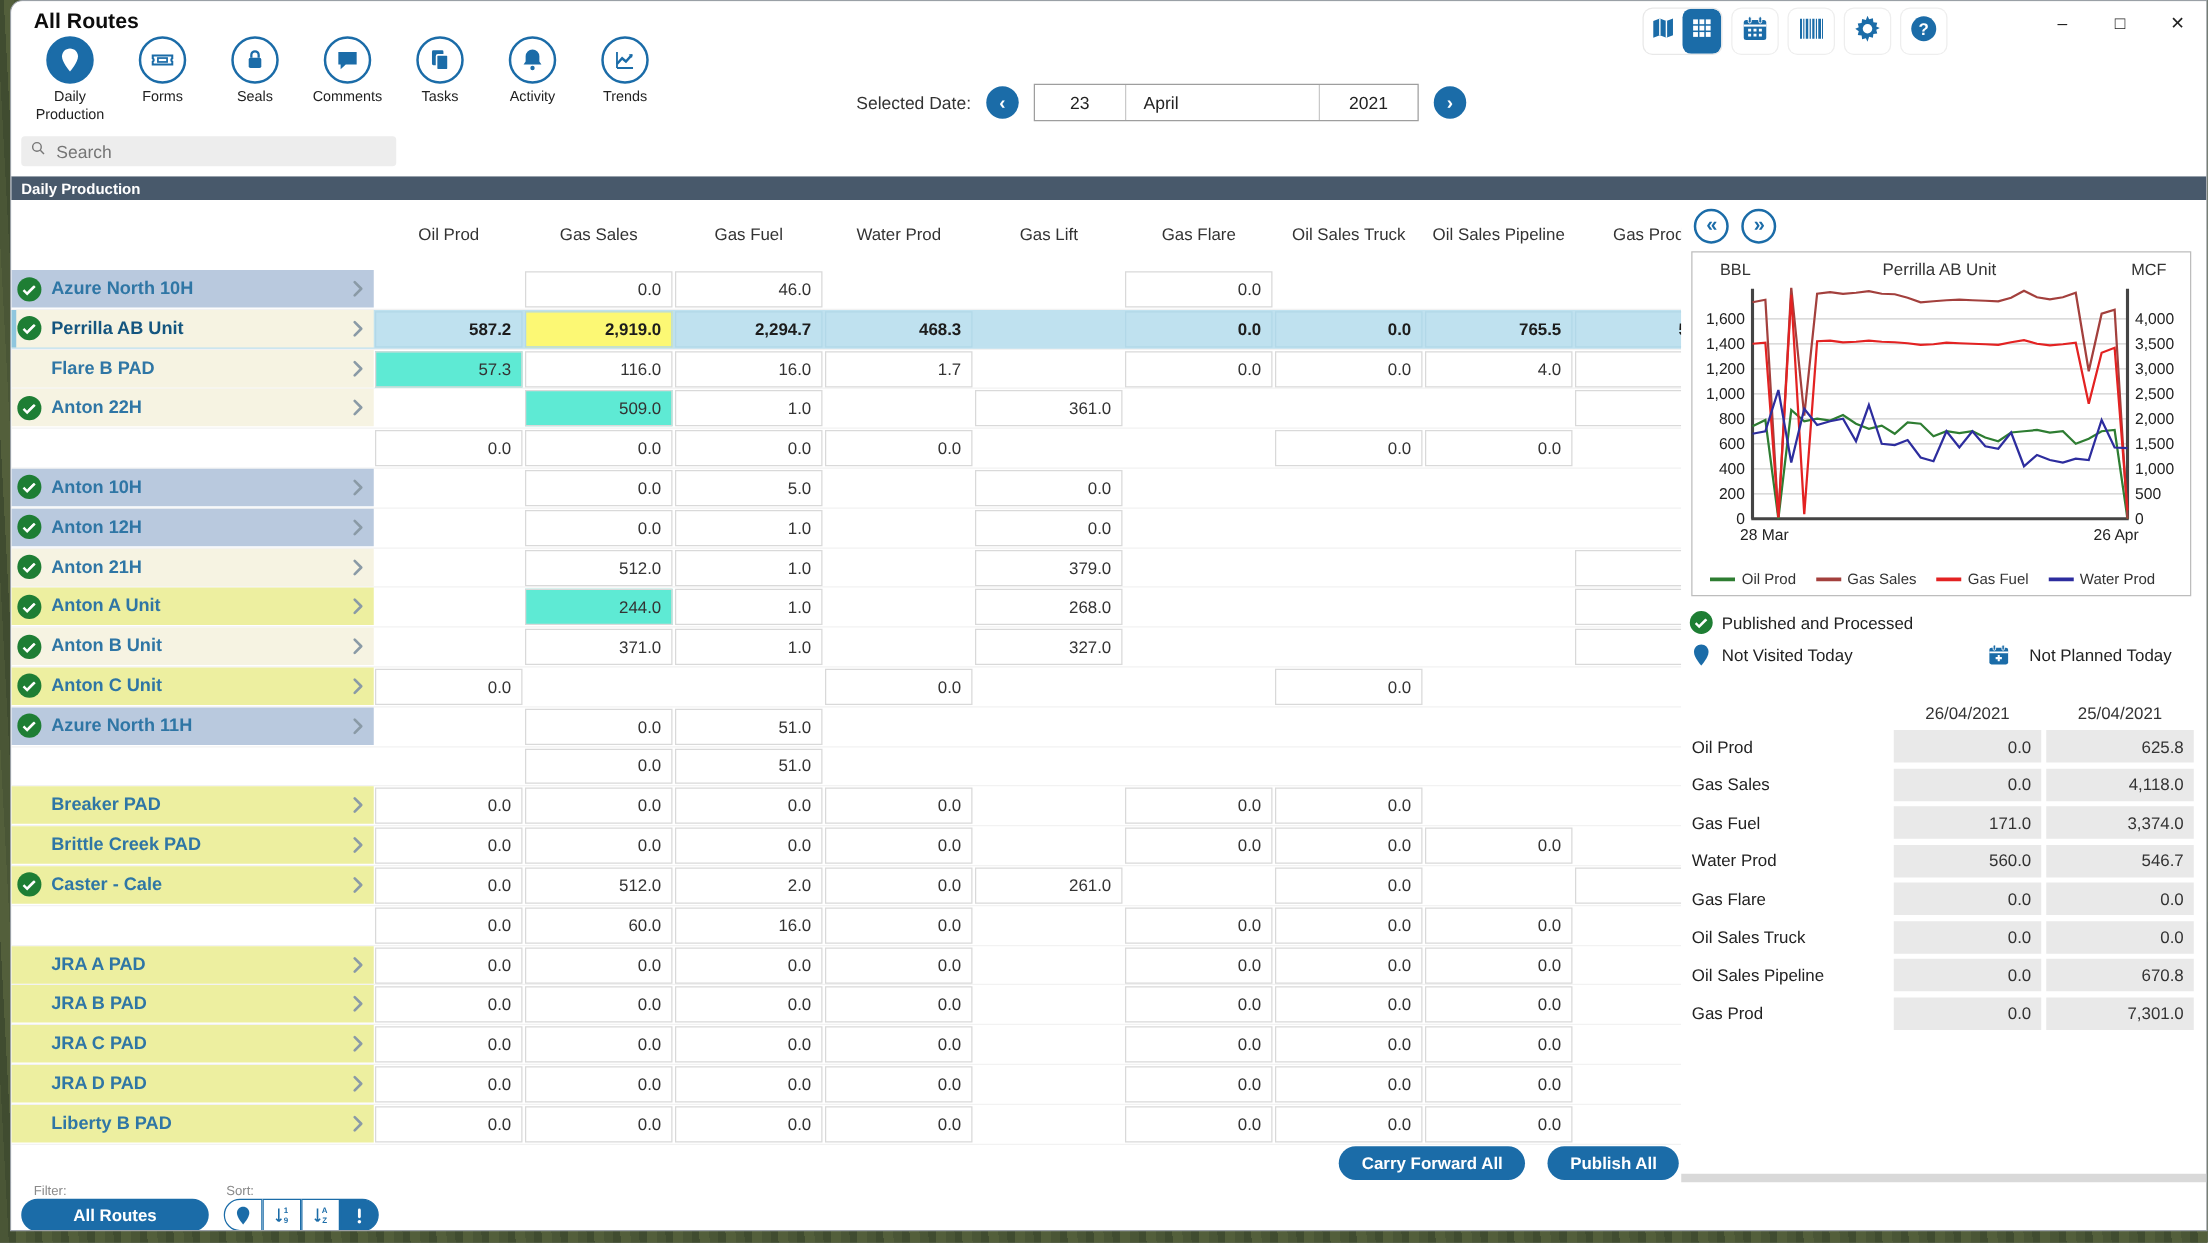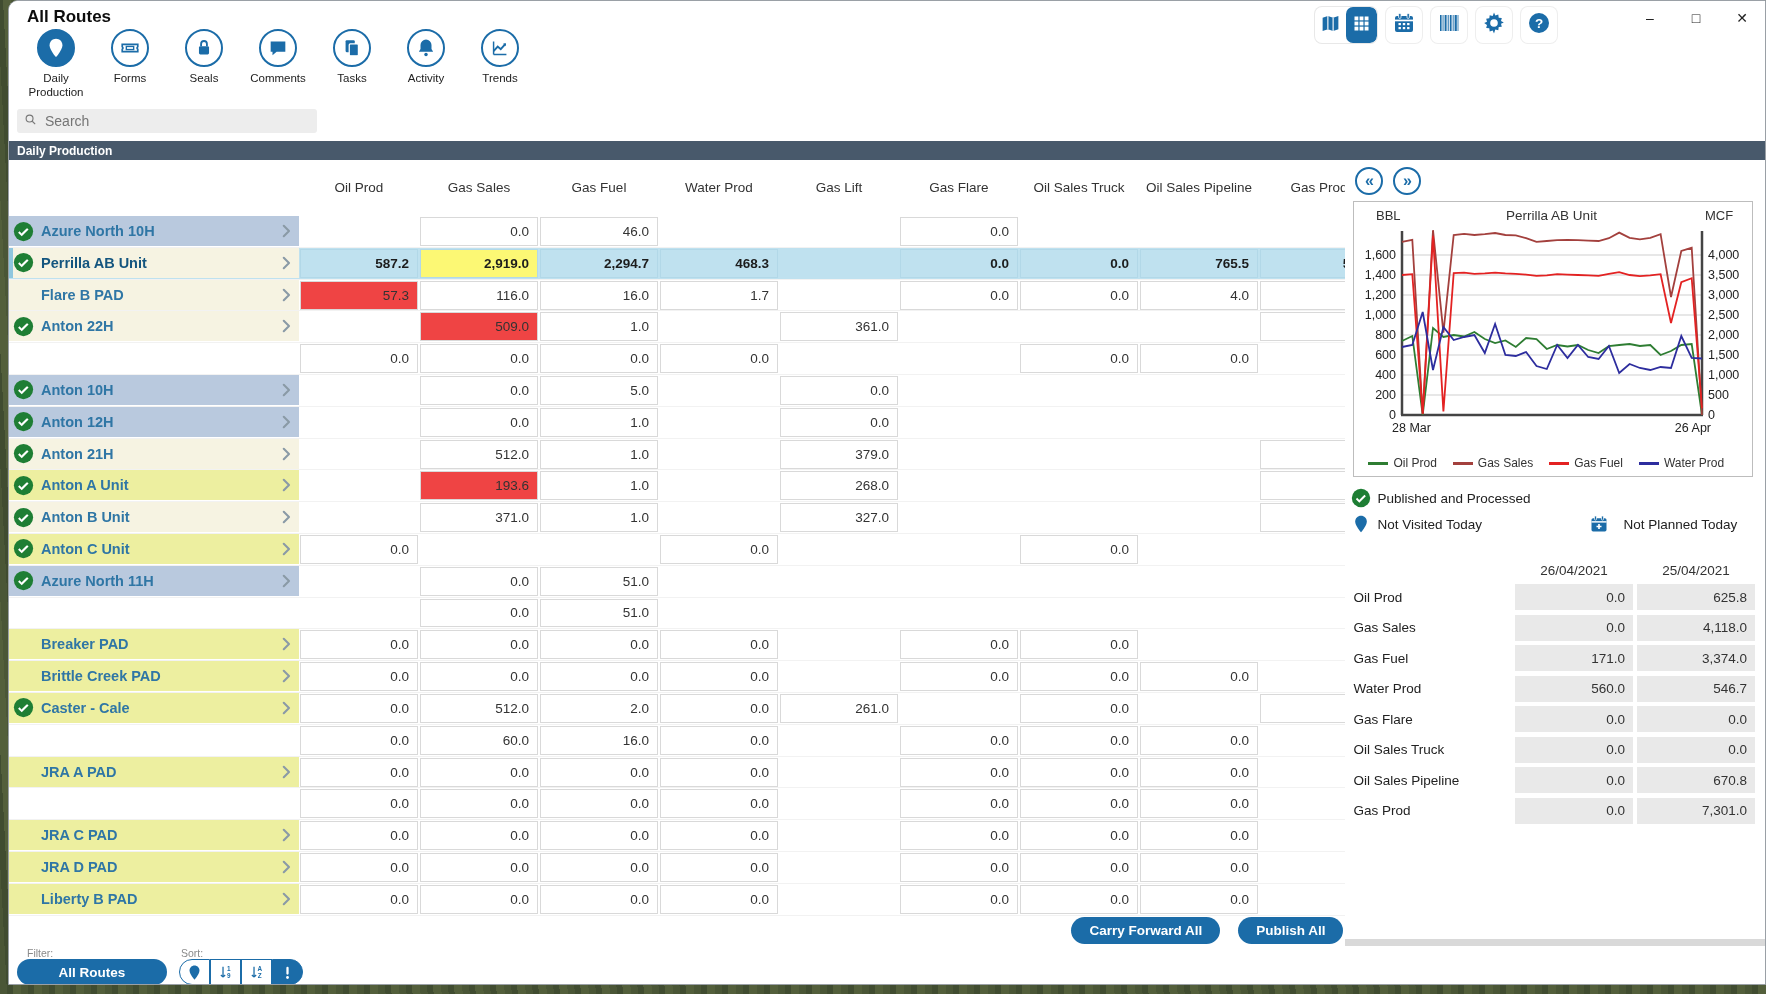--- a/index.html
+++ b/index.html
@@ -67,21 +67,21 @@
   .namecell .spacer{width:28px;flex:0 0 aute;}
   .namecell .nm{flex:1;font-size:14.5px;font-weight:bold;color:#2f76a5;white-space:nowrap;overflow:hidden;}
   .grow.sel .nm{color:#14557f;}
   .namecell .chev{width:18px;height:18px;color:#8a9aa6;flex:0 0 auto;}
   .shade-blue{background:#b9c9de;}
   .shade-cream{background:#f6f3e2;}
   .shade-yellow{background:#edefa0;}
   .grow.sel .namecell{box-shadow:inset 4px 0 0 #8fc6de;}
   .dcell{margin:1px;border:1px solid #d9d9d9;background:#fff;display:flex;align-items:center;
     justify-content:flex-end;padding-right:8px;font-size:13.5px;color:#333;box-sizing:border-box;cursor:text;}
-  .dcell.hl{background:#ef4444;}
+  .dcell.hl{background:#5eead4;}
   .grow.sel .dcell{background:#bfe1ef;border-color:#b2d8e8;font-weight:bold;color:#1c1c1c;}
   .grow.sel .dcell.hl{background:#fcf874;}
   .gbuttons{position:absolute;bottom:2px;right:2px;display:flex;gap:18px;}
   .pillbtn{background:#1b6ca8;color:#fff;font-weight:bold;font-size:13.5px;border:none;
     border-radius:15px;padding:6px 18px;cursor:pointer;font-family:"Liberation Sans",sans-serif;}
   
   .panel{width:420px;background:#fff;position:relative;display:flex;flex-direction:column;}
   .pnav{display:flex;gap:10px;padding:7px 0 4px 10px;}
   .pnav .pcirc{width:28px;height:28px;border-radius:50%;border:2px solid #1b6ca8;color:#1b6ca8;
     font-weight:bold;font-size:16px;display:flex;align-items:center;justify-content:center;cursor:pointer;box-sizing:border-box;}
@@ -185,20 +185,30 @@
           </div>
           <div class="tb-label">Trends</div>
         </div>
       </div>
     <div class="search-box">
       <span><svg viewBox="0 0 24 24">
             <circle cx="10.5" cy="10.5" r="5.5" fill="none" stroke="#777" stroke-width="1.8"></circle>
             <path d="M14.8 14.8L19.5 19.5" stroke="#777" stroke-width="1.8"></path>
           </svg></span>
       <input placeholder="Search" style="">
+    </div>
+    <div class="datebar">
+      <span class="lbl">Selected Date:</span>
+      <span class="nav-circle">‹</span>
+      <span class="date-boxes">
+        <span class="date-box d-day">23</span>
+        <span class="date-box d-month">April</span>
+        <span class="date-box d-year">2021</span>
+      </span>
+      <span class="nav-circle">›</span>
     </div>
     <div class="topicons">
       <span class="view-toggle">
         <span class="vt-half unsel">
             <span><svg viewBox="0 0 24 24">
                 <path d="M3 5.5l6-2.2 6 2.2 6-2.2v15.2l-6 2.2-6-2.2-6 2.2z" fill="currentColor"></path>
                 <path d="M9 3.3v15.2M15 5.5v15.2" stroke="#fff" stroke-width="1.3"></path>
               </svg></span>
           </span>
         <span class="vt-half sel">
@@ -417,21 +427,21 @@
               <span class="sticon"><svg viewBox="0 0 24 24">
                   <circle cx="12" cy="12" r="11" fill="#1e7e34"></circle>
                   <path d="M6.6 12.6l3.4 3.4 7-7" stroke="#fff" stroke-width="2.2" fill="none"></path>
                   <path d="M10.5 14.5l5.5-5.5" stroke="#fff" stroke-width="1.2" fill="none"></path>
                 </svg></span>
               <span class="nm">Anton A Unit</span>
               <span class="chev"><svg viewBox="0 0 24 24">
                   <polyline points="9,5 16,12 9,19" fill="none" stroke="currentColor" stroke-width="2.8" stroke-linecap="round" stroke-linejoin="round"></polyline>
                 </svg></span>
             </div>
-            <div class="dcell hl" style="grid-column: 3;">193.6</div>
+            <div class="dcell hl" style="grid-column: 3;">244.0</div>
             <div class="dcell" style="grid-column: 4;">1.0</div>
             <div class="dcell" style="grid-column: 6;">268.0</div>
             <div class="dcell" style="grid-column: 10;">4</div>
           </div>
           <div class="grow">
             <div class="namecell shade-cream">
               <span class="sticon"><svg viewBox="0 0 24 24">
                   <circle cx="12" cy="12" r="11" fill="#1e7e34"></circle>
                   <path d="M6.6 12.6l3.4 3.4 7-7" stroke="#fff" stroke-width="2.2" fill="none"></path>
                   <path d="M10.5 14.5l5.5-5.5" stroke="#fff" stroke-width="1.2" fill="none"></path>
@@ -551,20 +561,27 @@
             </div>
             <div class="dcell" style="grid-column: 2;">0.0</div>
             <div class="dcell" style="grid-column: 3;">0.0</div>
             <div class="dcell" style="grid-column: 4;">0.0</div>
             <div class="dcell" style="grid-column: 5;">0.0</div>
             <div class="dcell" style="grid-column: 7;">0.0</div>
             <div class="dcell" style="grid-column: 8;">0.0</div>
             <div class="dcell" style="grid-column: 9;">0.0</div>
           </div>
           <div class="grow">
+            <div class="namecell shade-yellow">
+              <span class="spacer"></span>
+              <span class="nm">JRA B PAD</span>
+              <span class="chev"><svg viewBox="0 0 24 24">
+                  <polyline points="9,5 16,12 9,19" fill="none" stroke="currentColor" stroke-width="2.8" stroke-linecap="round" stroke-linejoin="round"></polyline>
+                </svg></span>
+            </div>
             <div class="dcell" style="grid-column: 2;">0.0</div>
             <div class="dcell" style="grid-column: 3;">0.0</div>
             <div class="dcell" style="grid-column: 4;">0.0</div>
             <div class="dcell" style="grid-column: 5;">0.0</div>
             <div class="dcell" style="grid-column: 7;">0.0</div>
             <div class="dcell" style="grid-column: 8;">0.0</div>
             <div class="dcell" style="grid-column: 9;">0.0</div>
           </div>
           <div class="grow">
             <div class="namecell shade-yellow">

